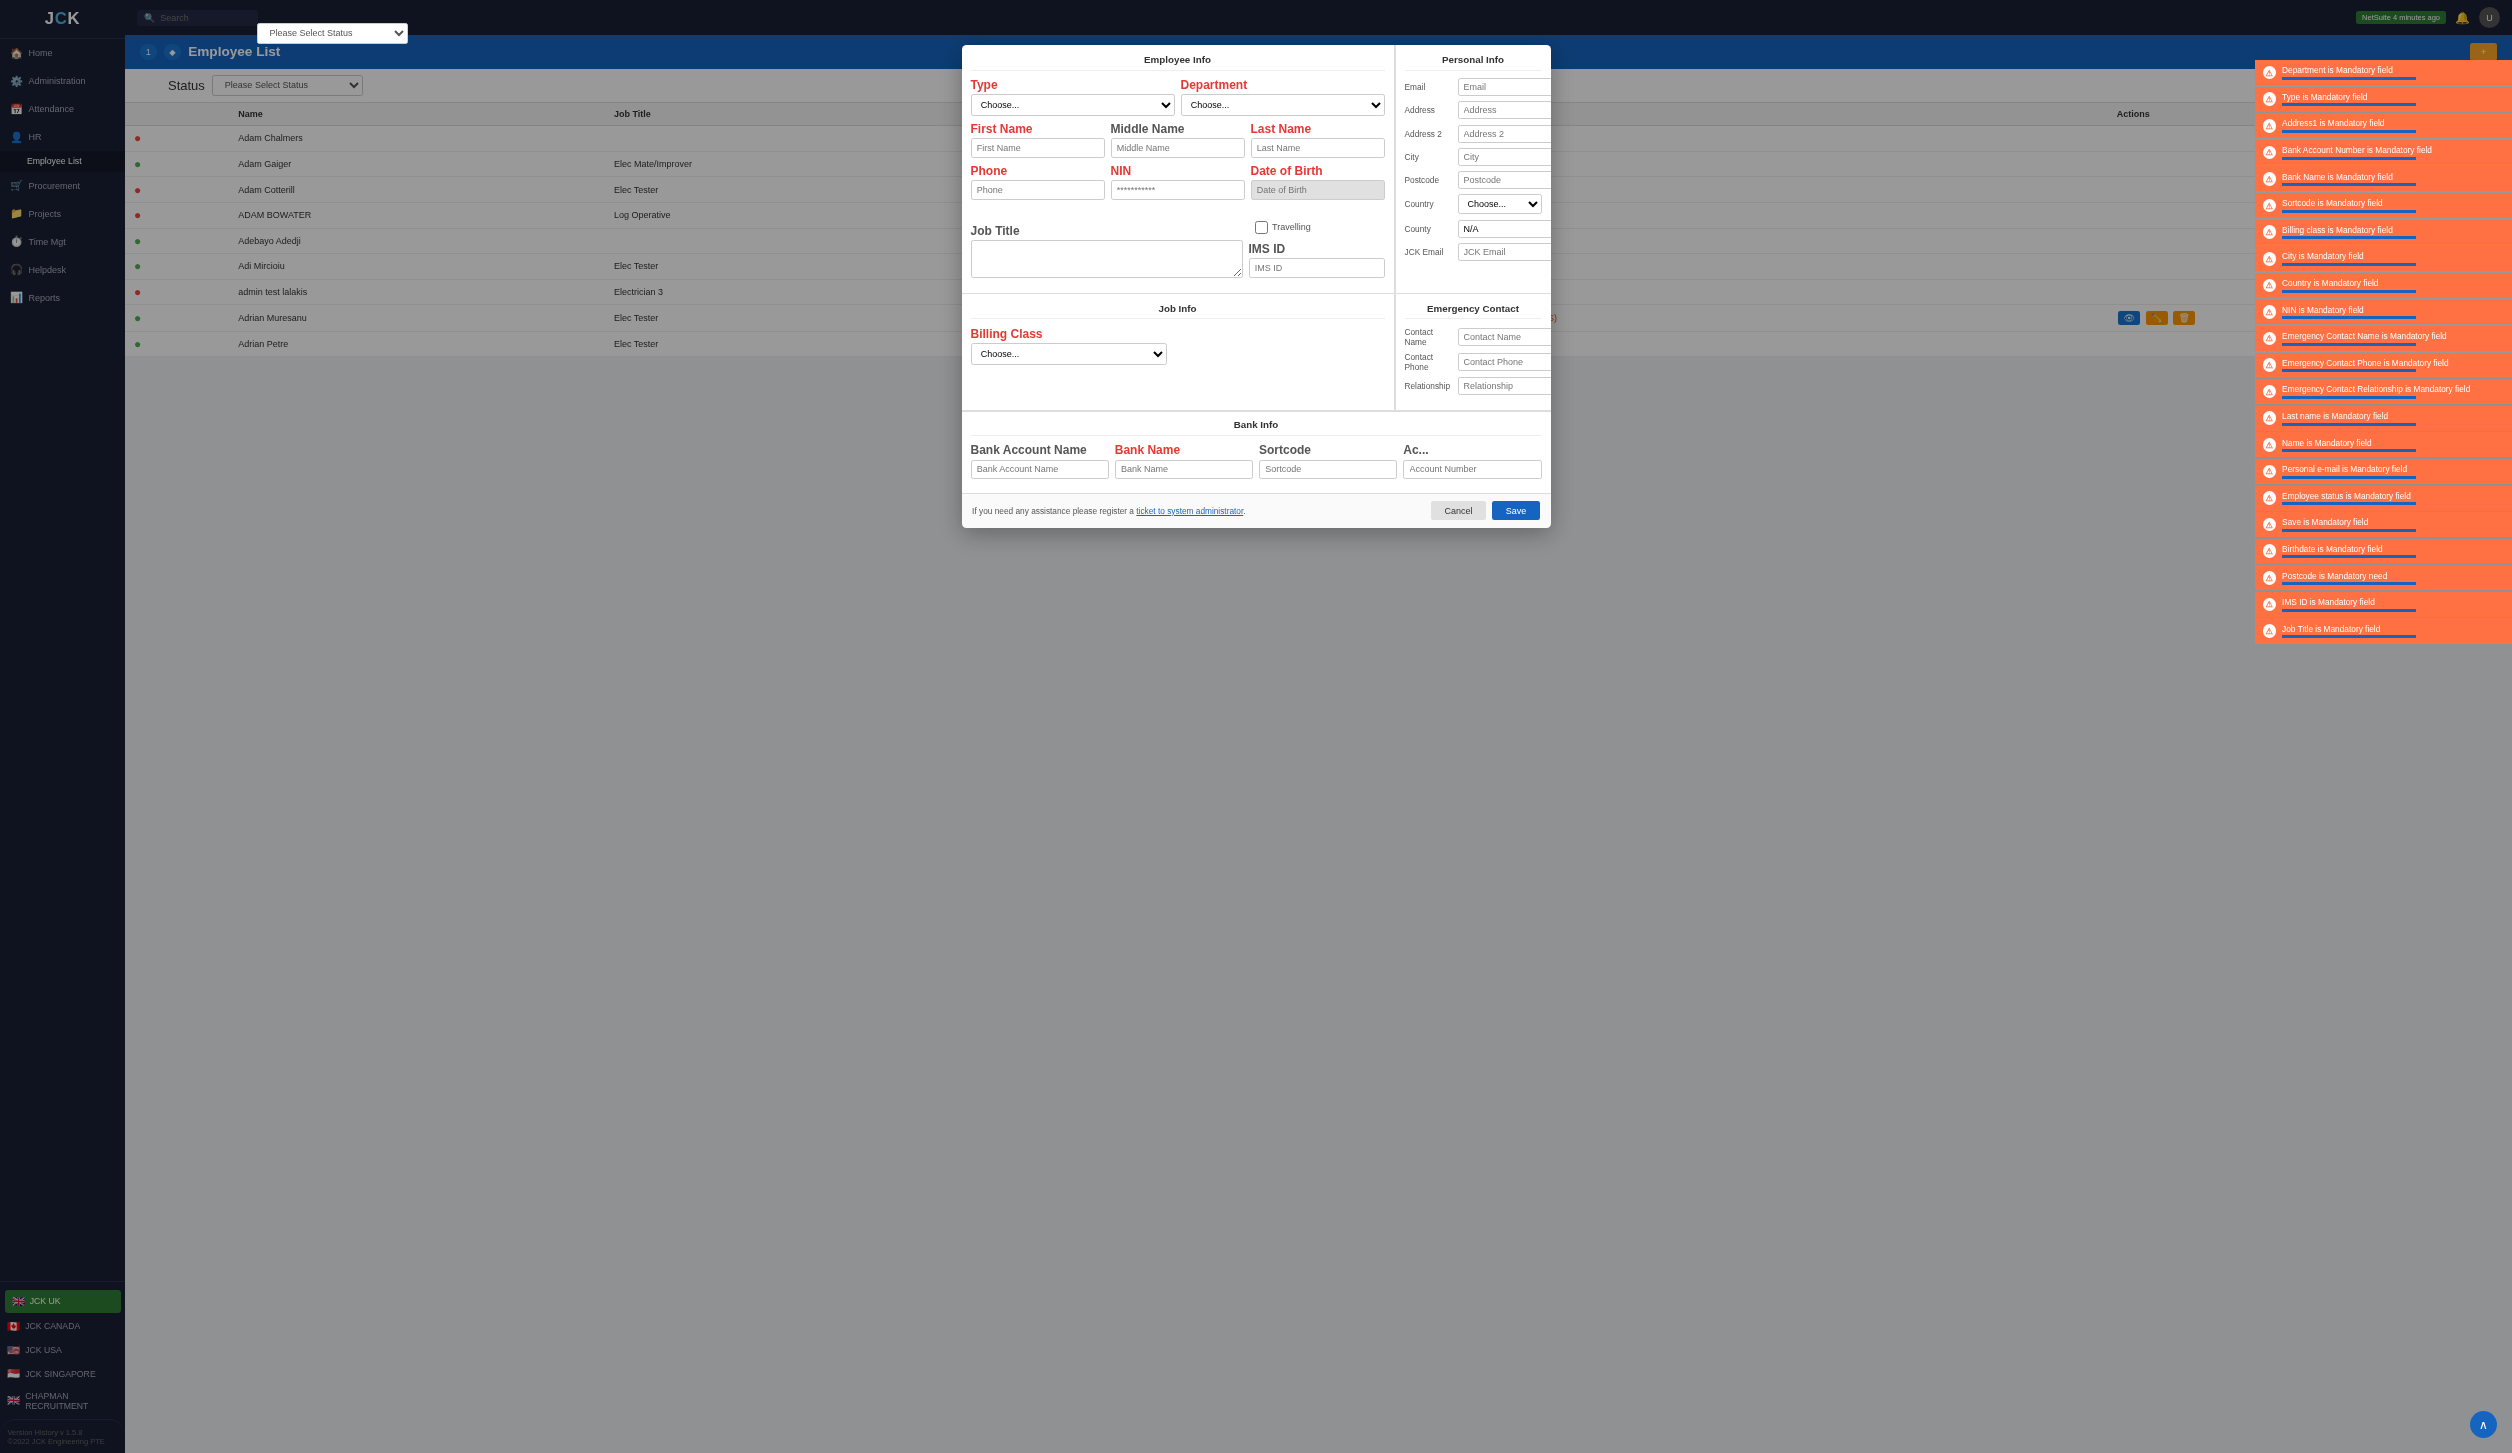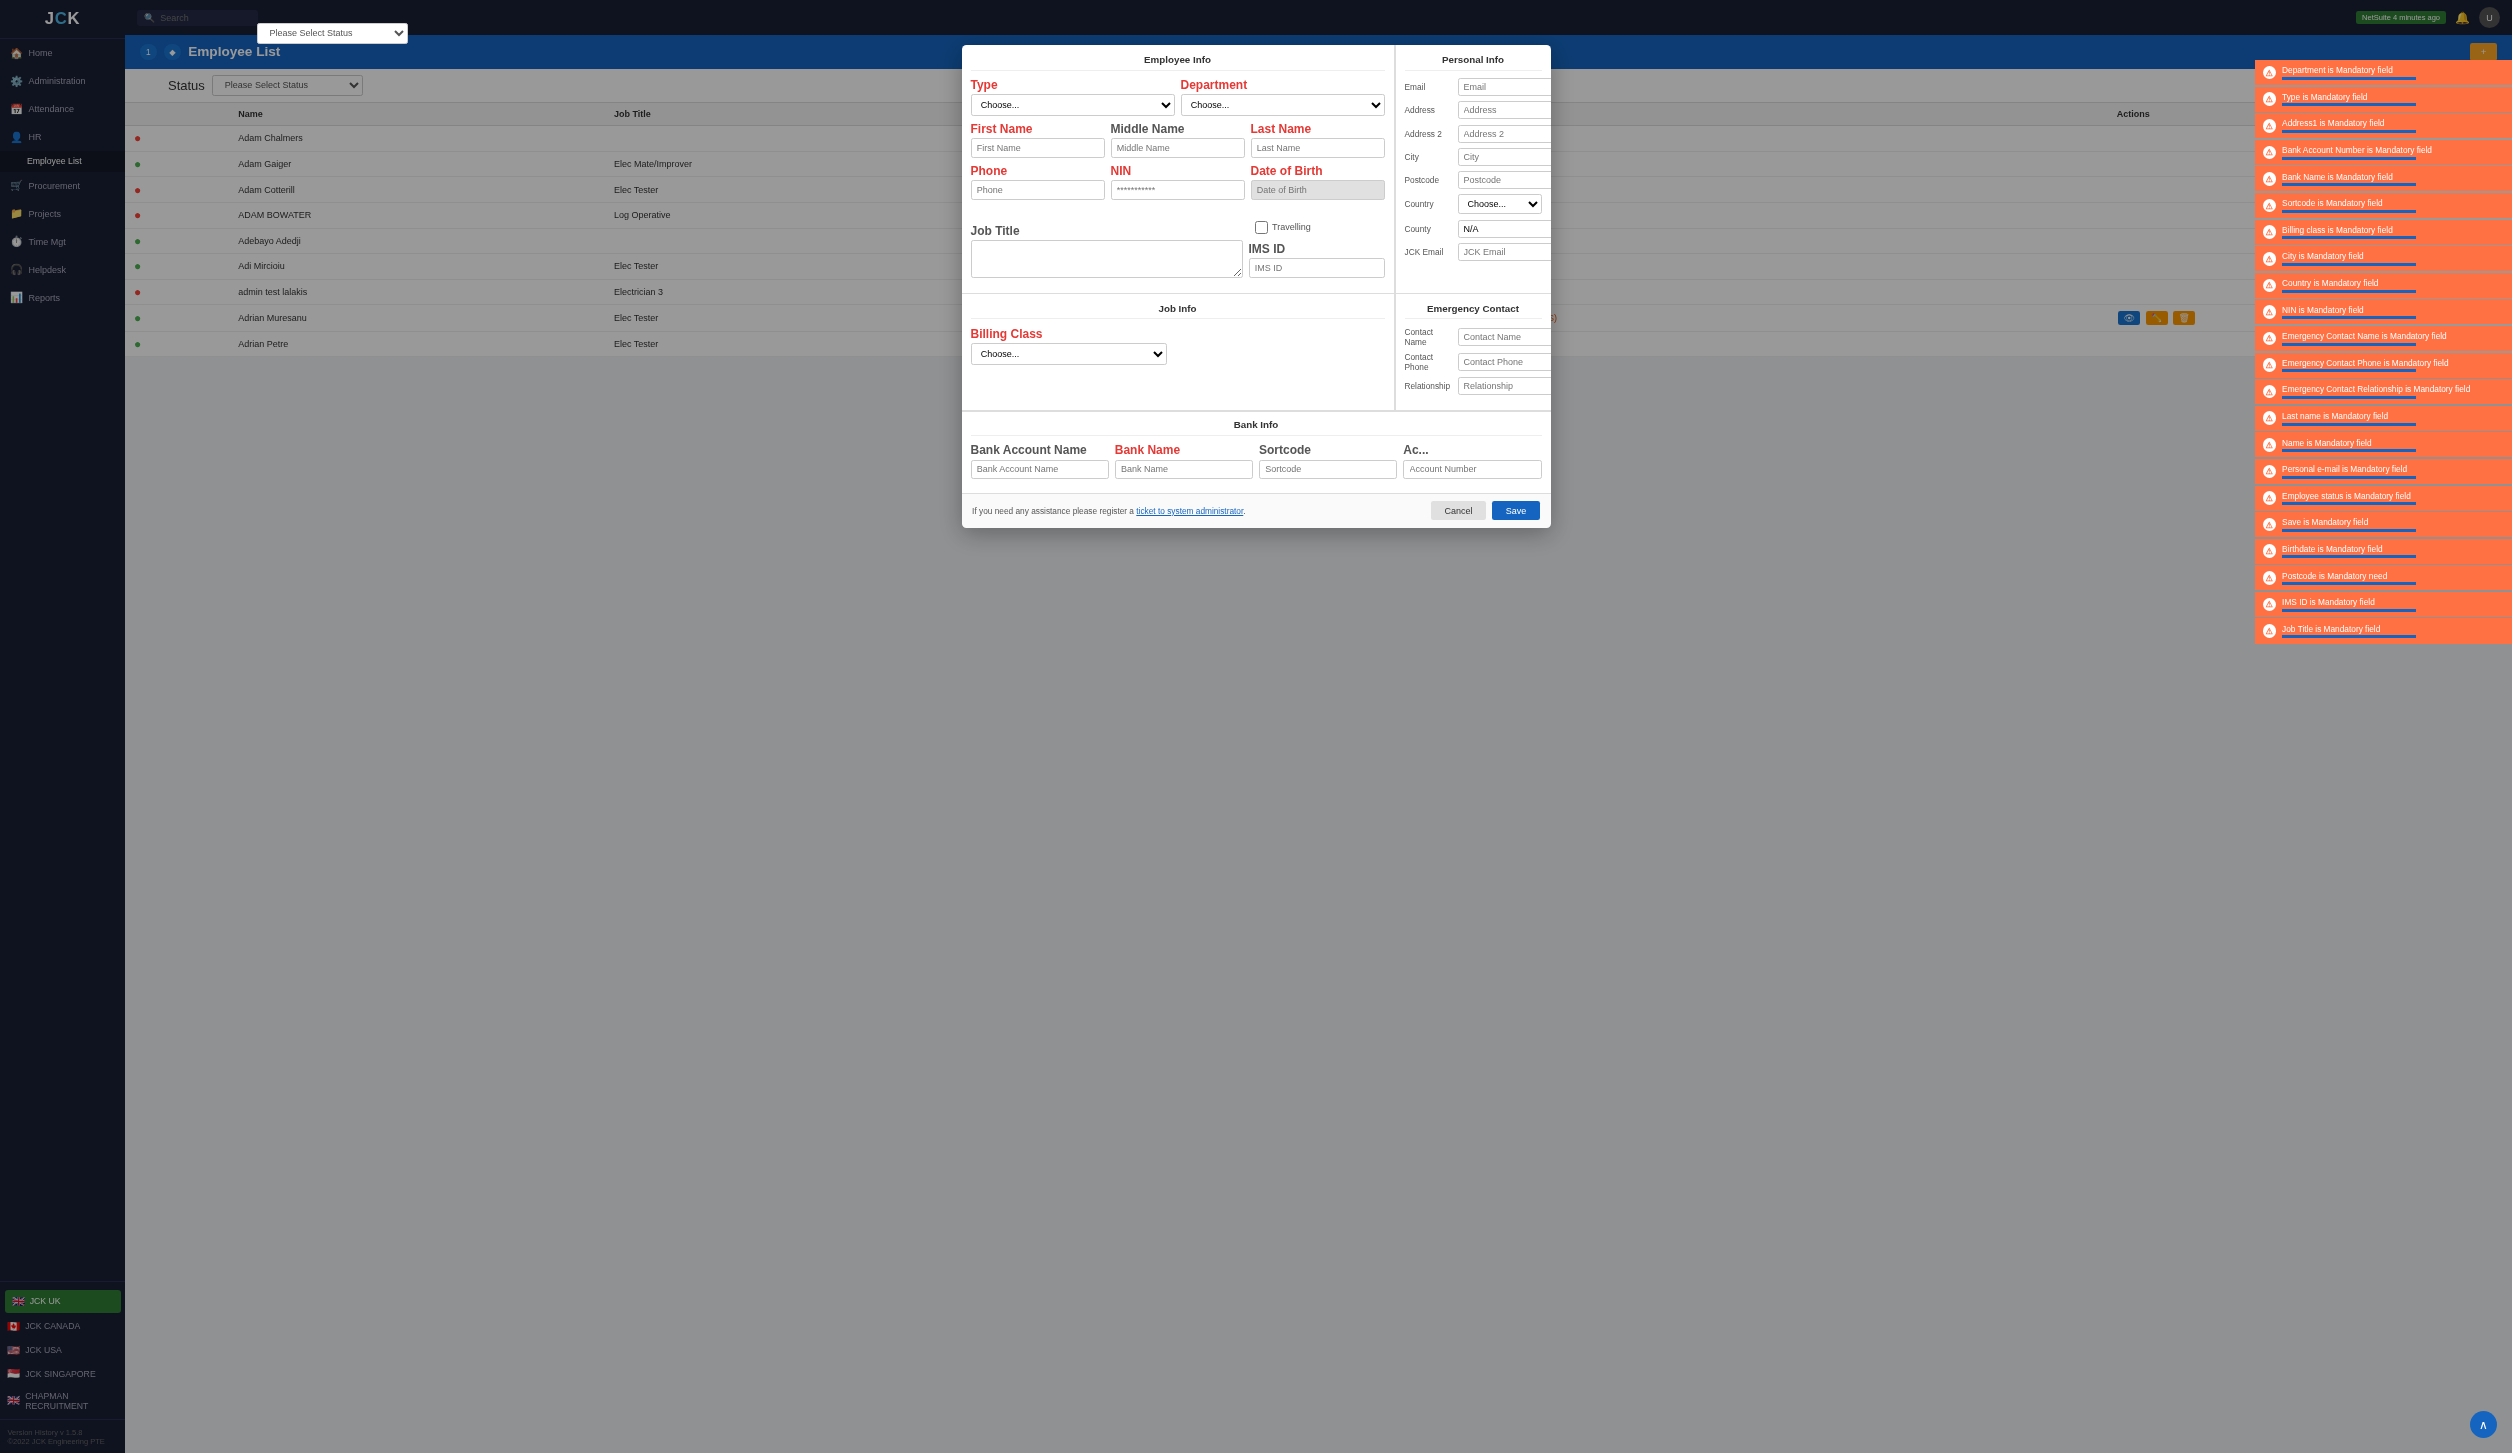--- a/index.html
+++ b/index.html
@@ -65,20 +65,21 @@
       color: #aab;
     }
     .org-item.active-org { background: #2e7d32; color: #fff; border-radius: 3px; margin: 1.5px 4.5px; }
     .flag { font-size: 10.6px; }
 
     .sidebar-footer {
       padding: 7.5px;
       font-size: 7.5px;
       color: #666;
       border-top: 0.8px solid #2a3050;
+      border-radius: 16px;
     }
 
     
     .main-content {
       flex: 1;
       display: flex;
       flex-direction: column;
       overflow: hidden;
     }
 

